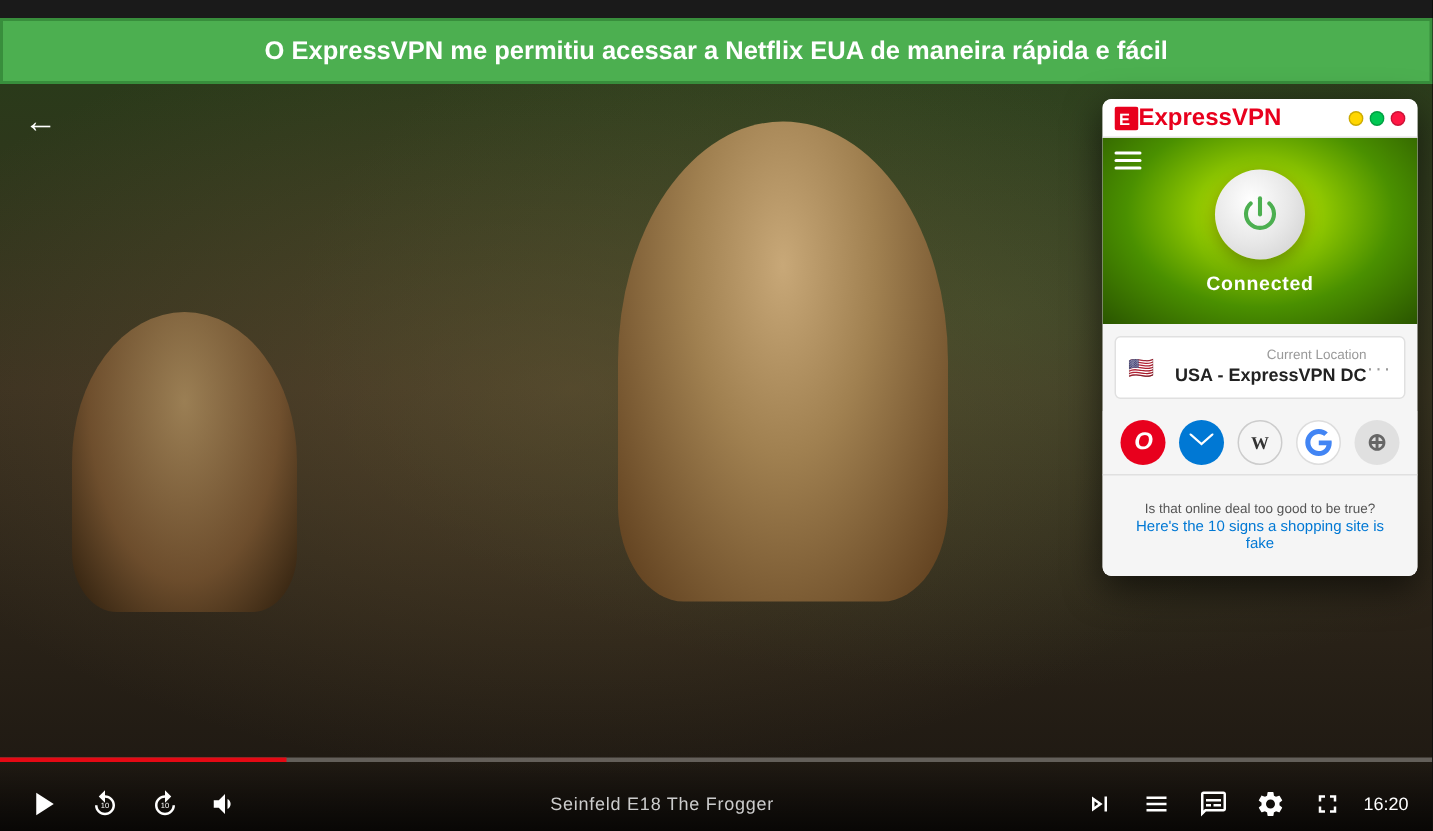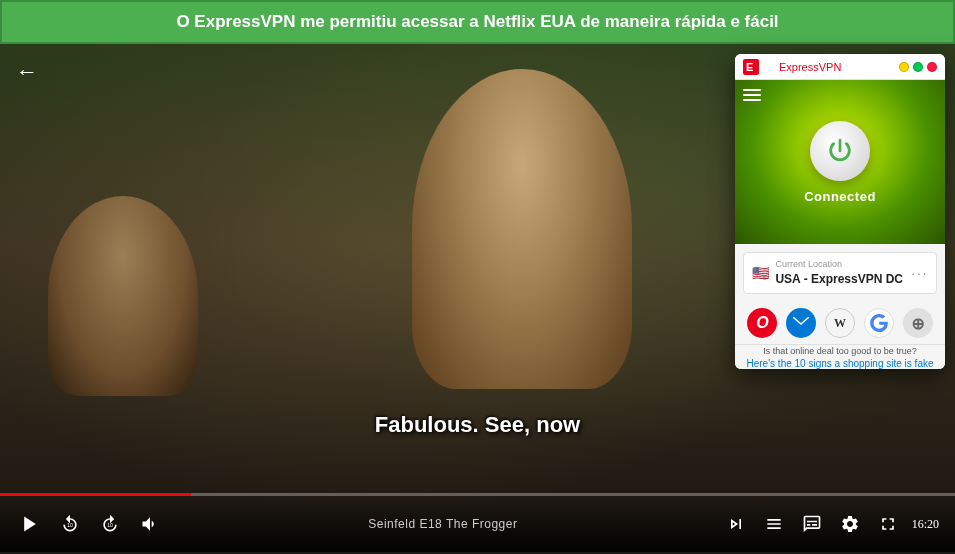--- a/index.html
+++ b/index.html
@@ -11,20 +11,21 @@
       background: #1a1a1a;
     }
 
     
     #top-banner {
       background: #4CAF50;
       width: 100%;
       padding: 10px 20px;
       text-align: center;
       border: 2px solid #388E3C;
+      margin-top: 12px;
     }
     #top-banner span {
       color: #fff;
       font-size: 17px;
       font-weight: bold;
     }
 
     
     #main-container {
       width: 100%;
@@ -150,21 +151,20 @@
       font-size: 12px;
       margin-left: auto;
     }
 
     
     .right-controls {
       display: flex;
       align-items: center;
       gap: 10px;
       margin-left: auto;
-      font-family: Liberation Serif, serif;
     }
 
     
     #back-arrow {
       position: absolute;
       top: 12px;
       left: 16px;
       color: #fff;
       font-size: 22px;
       cursor: pointer;
@@ -188,42 +188,42 @@
       background: #fff;
       display: flex;
       align-items: center;
       padding: 4px 8px;
       border-bottom: 1px solid #e0e0e0;
       height: 26px;
     }
 
     #vpn-logo-text {
       color: #e8001d;
-      font-weight: normal;
-      font-size: 11px;
-      margin-left: 20px;
+      font-weight: bold;
+      font-size: 16px;
+      margin-left: 0;
       flex: 1;
     }
 
     .win-btn {
       width: 10px;
       height: 10px;
       border-radius: 50%;
       margin-left: 4px;
       cursor: pointer;
       border: 1px solid rgba(0,0,0,0.2);
     }
     .win-btn.min { background: #ffd600; }
     .win-btn.max { background: #00c853; }
     .win-btn.close { background: #ff1744; }
 
     
     #vpn-gradient-area {
       background: radial-gradient(ellipse at 50% 40%, #d4e800 0%, #8bc400 30%, #4a9000 60%, #2a5500 100%);
-      height: 164px;
+      height: 124px;
       display: flex;
       flex-direction: column;
       align-items: center;
       justify-content: center;
       position: relative;
     }
 
     
     #vpn-menu {
       position: absolute;
@@ -288,21 +288,21 @@
       font-size: 12px;
       color: #222;
       font-weight: bold;
     }
 
     .flag-icon {
       margin-right: 6px;
       font-size: 14px;
     }
 
-    .location-info { flex: 1; }
+    .location-info { flex: 1; text-align: right; }
 
     .dots-menu {
       color: #999;
       font-size: 14px;
       letter-spacing: 1px;
     }
 
     
     #quick-icons {
       display: flex;
@@ -323,21 +323,21 @@
       cursor: pointer;
     }
 
     .qi-o { background: #e8001d; color: #fff; font-style: italic; font-size: 16px; }
     .qi-mail { background: #0078d4; color: #fff; font-size: 12px; }
     .qi-wiki { background: #f5f5f5; border: 1px solid #ccc; color: #333; font-size: 11px; }
     .qi-dot { background: #aaa; color: #fff; font-size: 10px; }
 
     
     #vpn-ad {
-      padding: 0;
+      padding: 16px;
       background: #f5f5f5;
       border-top: 1px solid #e0e0e0;
     }
 
     #vpn-ad p {
       font-size: 9px;
       color: #555;
       text-align: center;
       line-height: 1.4;
     }
@@ -366,21 +366,21 @@
 
   <div id="video-area">
     <div class="scene-bg"></div>
 
     <div class="person-side"></div>
     <div class="person-main"></div>
 
     <div id="back-arrow">←</div>
 
     <div id="subtitles">
-      <span>Fabulous. See, now</span><br>
+      <br>
     </div>
 
     <div id="progress-bar-container">
       <div id="progress-bar-fill" style="width: 20%;"></div>
     </div>
 
     <div id="video-controls">
 
       <div class="ctrl-btn">
         <svg viewBox="0 0 24 24">

